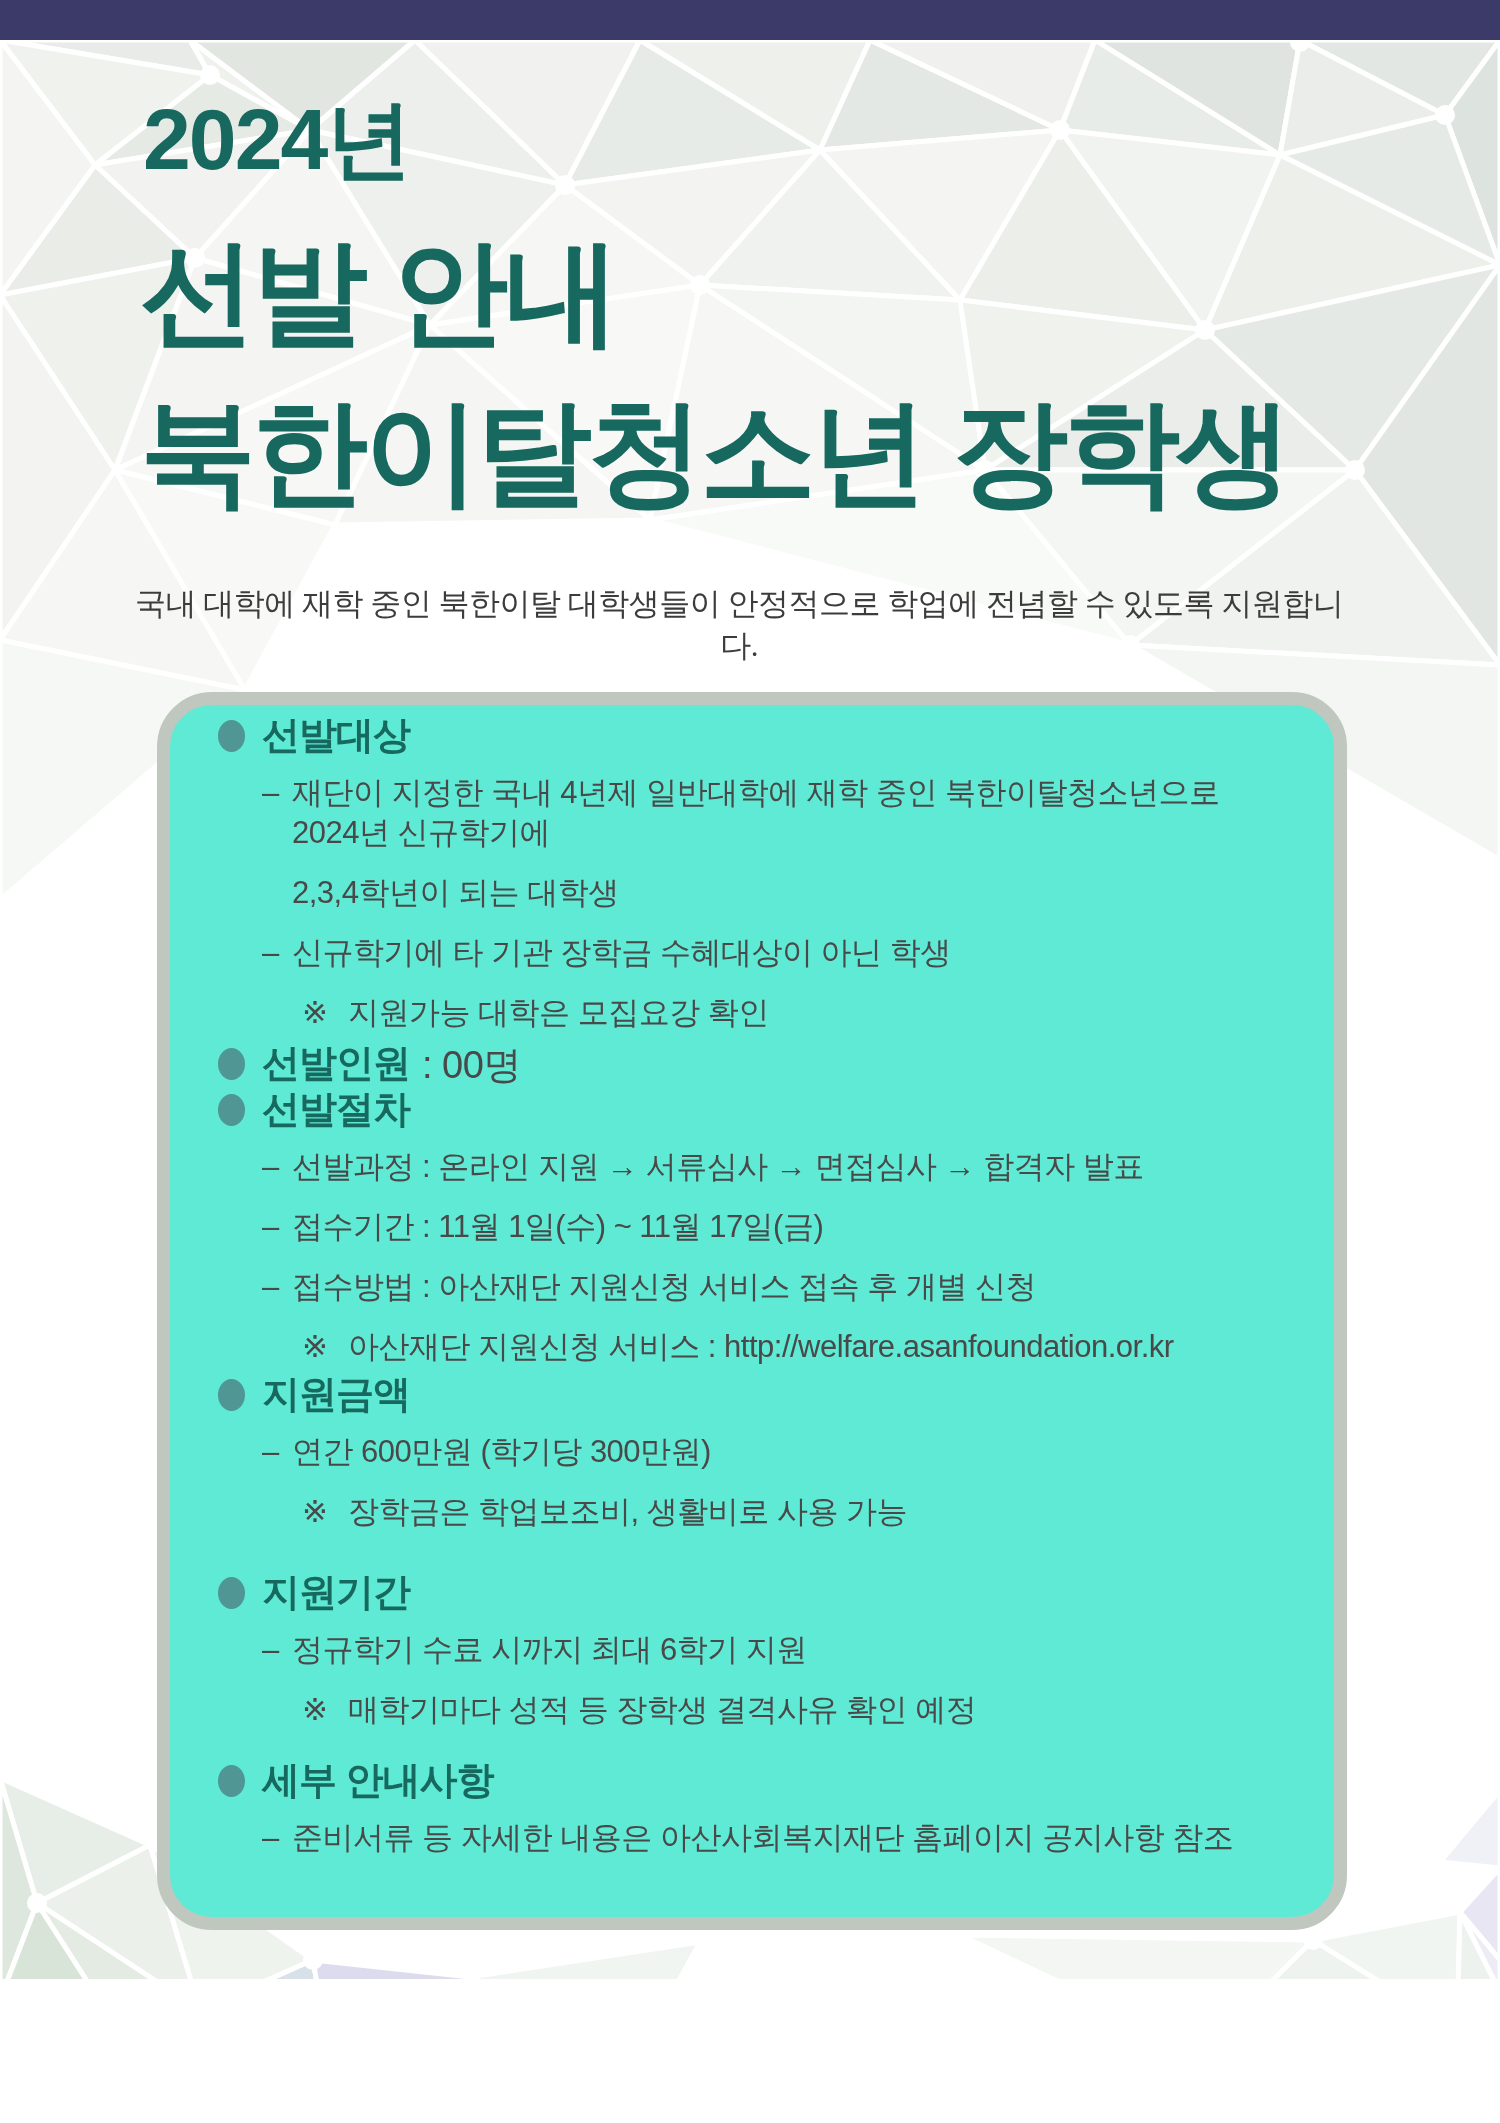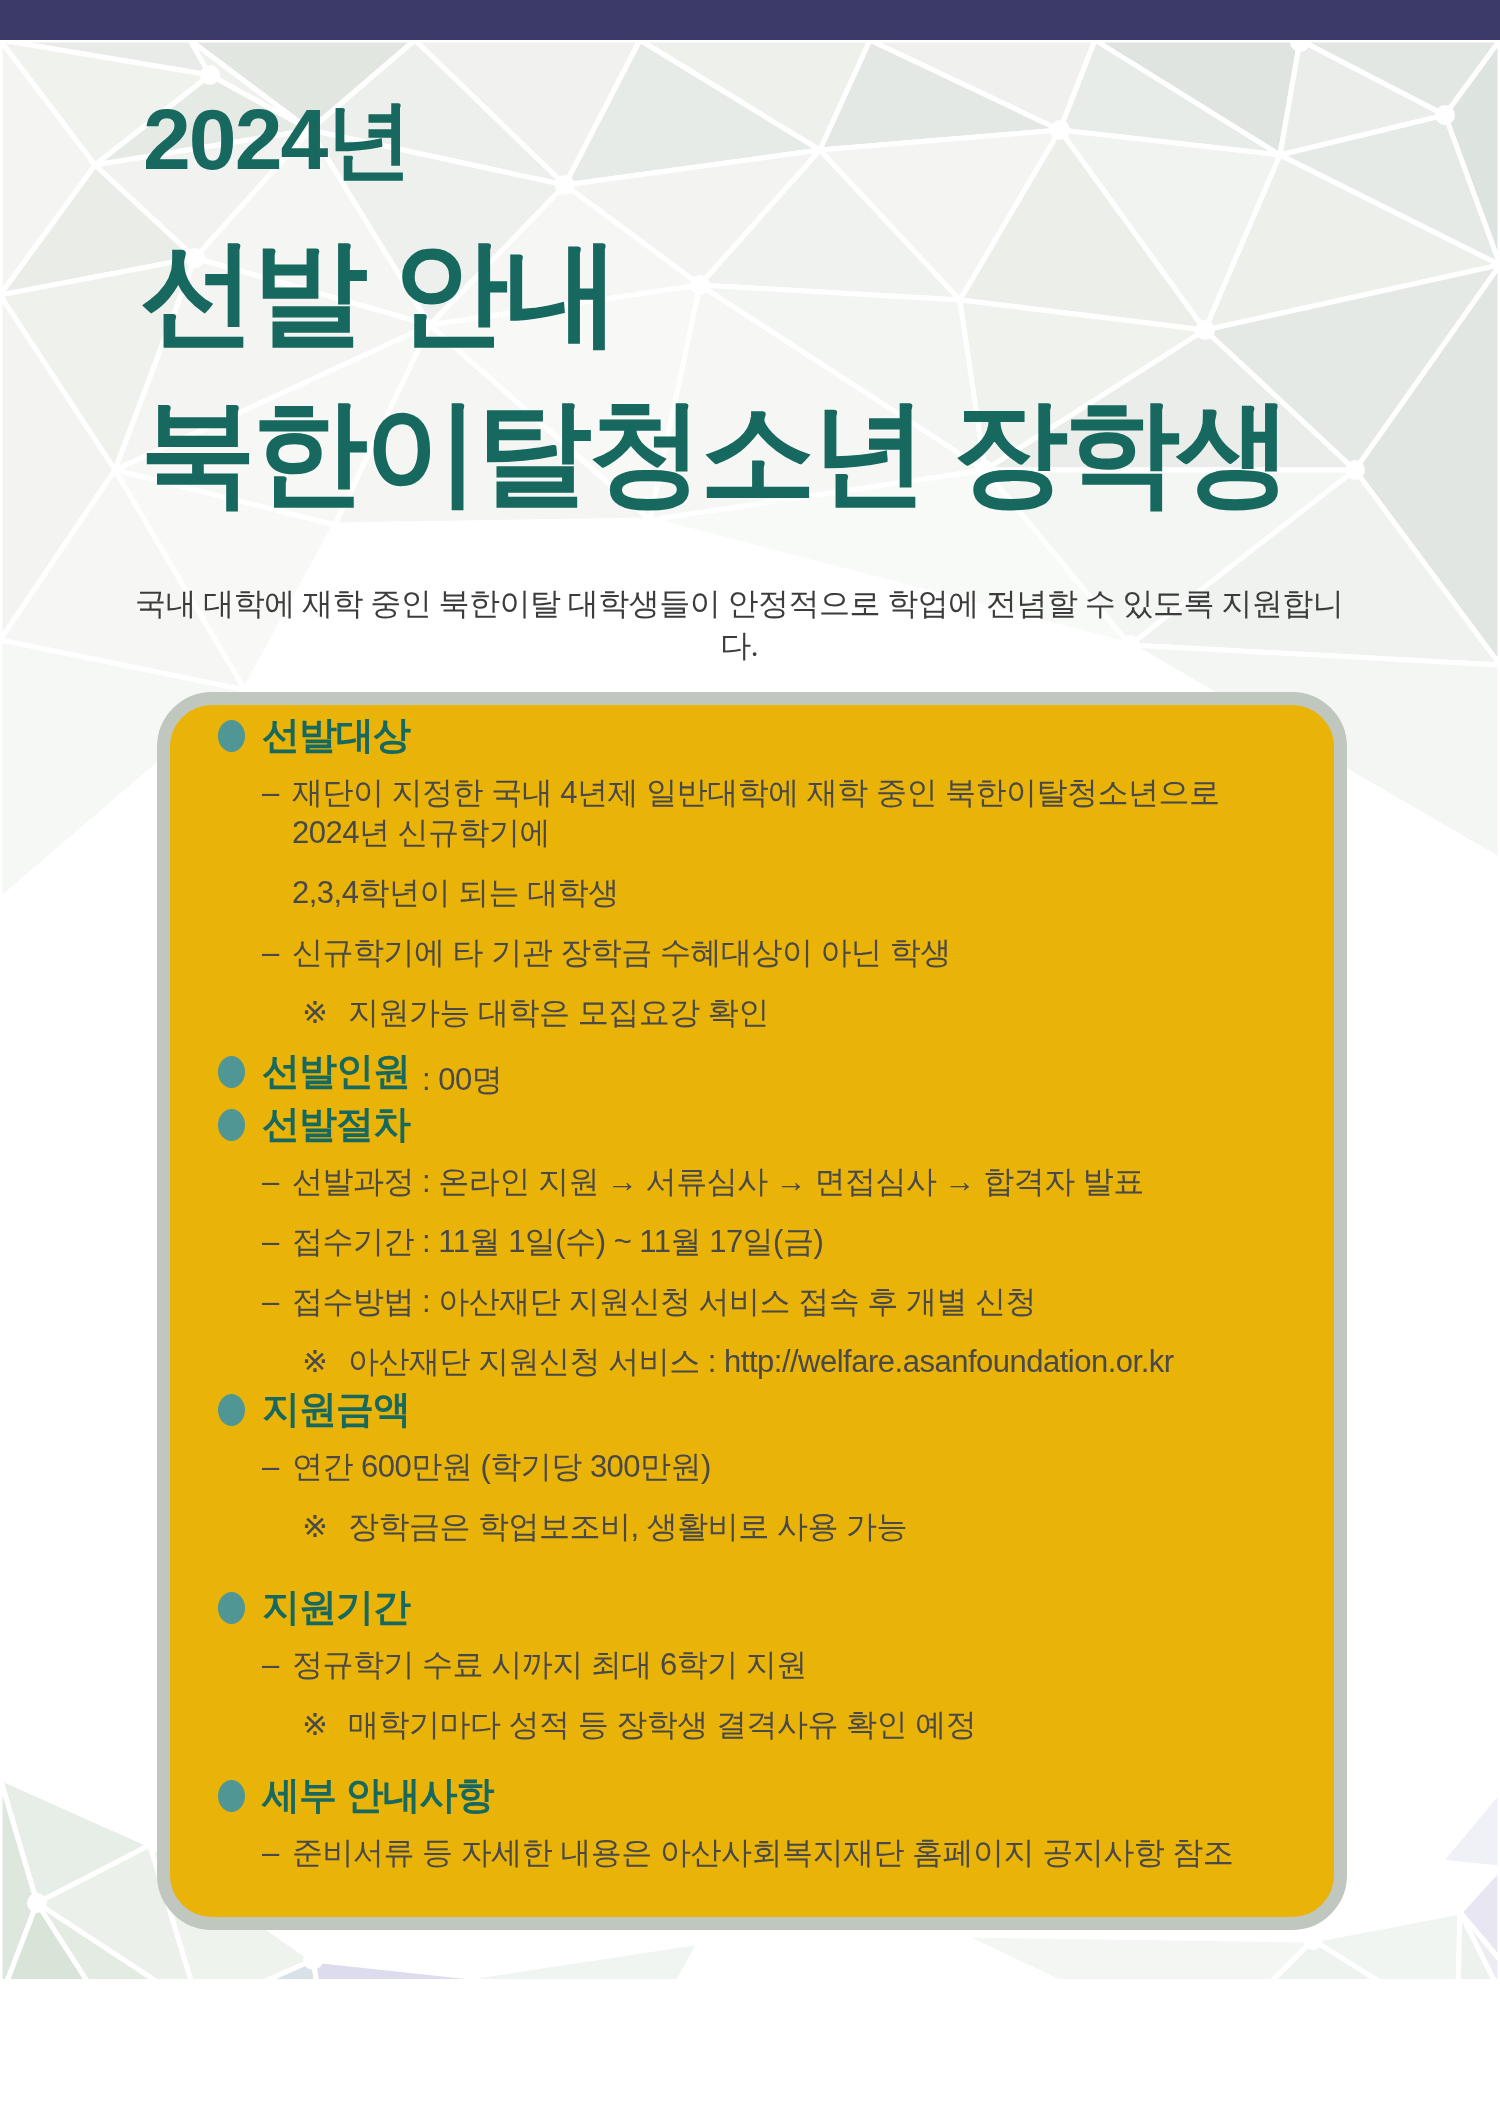--- a/index.html
+++ b/index.html
@@ -21,31 +21,31 @@
   }
   .subtitle{
     position:absolute;left:118px;right:140px;top:583px;text-align:center;
     font-family:"Liberation Serif","DejaVu Serif",serif;
     font-size:31px;color:#3c3c3c;letter-spacing:-0.5px;
   }
 
   .card{
     position:absolute;left:157px;top:692px;width:1190px;height:1238px;
     box-sizing:border-box;border:13px solid #c0c7bf;border-radius:55px;
-    background:#eab308;padding:8px 46px 0 48px;
+    background:#5eead4;padding:8px 46px 0 48px;
   }
   .sec-head{display:flex;align-items:center;line-height:44px;}
   .bullet{
     flex:0 0 auto;width:27px;height:32px;border-radius:50%;
     background:#4f9694;margin-right:17px;margin-top:2px;
   }
   .sec-title{
     margin:0;font-size:38px;font-weight:800;color:#17695f;letter-spacing:-1px;line-height:44px;
   }
-  .sec-value{font-size:31px;font-weight:400;color:#494949;margin-left:12px;margin-top:19px;letter-spacing:-0.5px;}
+  .sec-value{font-size:38px;font-weight:400;color:#494949;margin-left:12px;margin-top:4px;letter-spacing:-0.5px;}
   .row{
     display:flex;align-items:flex-start;
     font-size:31px;color:#494949;line-height:40px;letter-spacing:-0.5px;
     margin-top:20px;padding-left:44px;
   }
   .row.first{margin-top:16px;}
   .mk{flex:0 0 auto;width:30px;}
   .row.note{padding-left:84px;}
   .row.note .mk{width:46px;}
   .sec.tight .row{margin-top:16px;}

